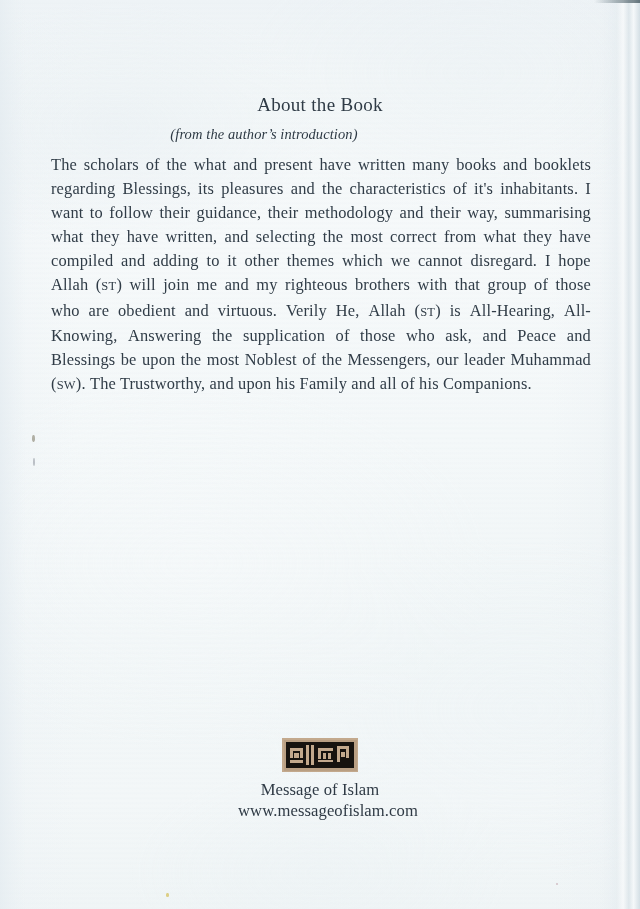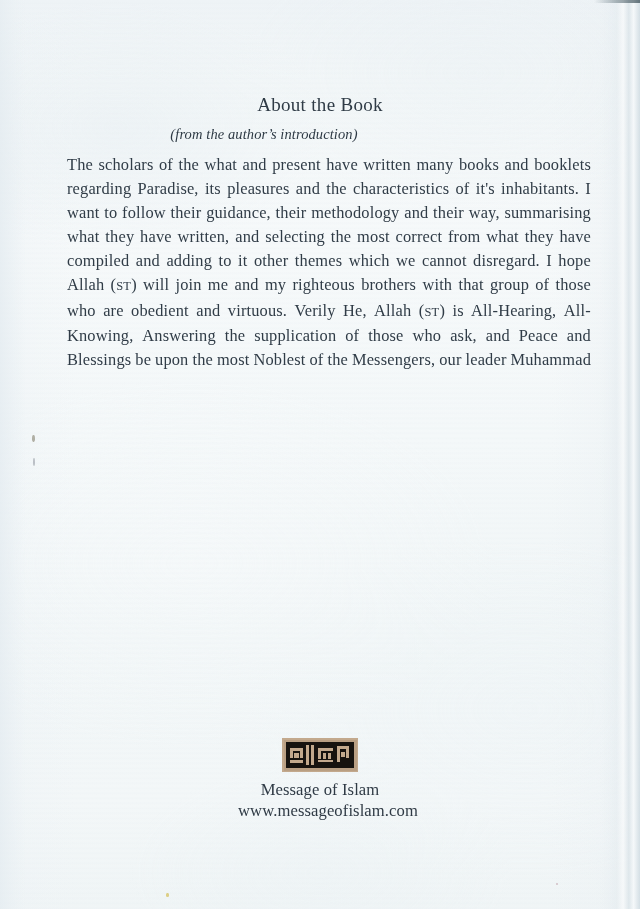--- a/index.html
+++ b/index.html
@@ -153,21 +153,20 @@
     line-height: 24.1px;
     color: #303c47;
     white-space: nowrap;
     letter-spacing: 0.01em;
   }
   
   .body-line.justify {
     display: flex;
     justify-content: space-between;
     white-space: nowrap;
-    margin-left: 16px;
   }
   .body-line.justify > .w { display: inline-block; }
   .body-line.last { display: block; }
 
   .sc {
     font-size: 0.76em;
     letter-spacing: 0.02em;
   }
 
   
@@ -228,21 +227,21 @@
           <span class="w">have</span>
           <span class="w">written</span>
           <span class="w">many</span>
           <span class="w">books</span>
           <span class="w">and</span>
           <span class="w">booklets</span>
       </span>
 
       <span class="body-line justify">
         <span class="w">regarding</span>
-          <span class="w">Paradise,</span>
+          <span class="w">Blessings,</span>
           <span class="w">its</span>
           <span class="w">pleasures</span>
           <span class="w">and</span>
           <span class="w">the</span>
           <span class="w">characteristics</span>
           <span class="w">of</span>
           <span class="w">it's</span>
           <span class="w">inhabitants.</span>
           <span class="w">I</span>
       </span>
@@ -347,20 +346,21 @@
           <span class="w">most</span>
           <span class="w">Noblest</span>
           <span class="w">of</span>
           <span class="w">the</span>
           <span class="w">Messengers,</span>
           <span class="w">our</span>
           <span class="w">leader</span>
           <span class="w">Muhammad</span>
       </span>
 
+      <span class="body-line last">(<span class="sc">SW</span>).&nbsp;The Trustworthy, and upon his Family and all of his Companions.</span>
 
     </div>
 
     <div class="footer">
 
       <svg class="logo-mark" viewBox="0 0 76 34" shape-rendering="crispEdges">
 
         <rect x="0" y="0" width="76" height="34" fill="#c3a98d"></rect>
         <rect x="1.5" y="1.5" width="73" height="31" fill="#b99f83"></rect>
 

